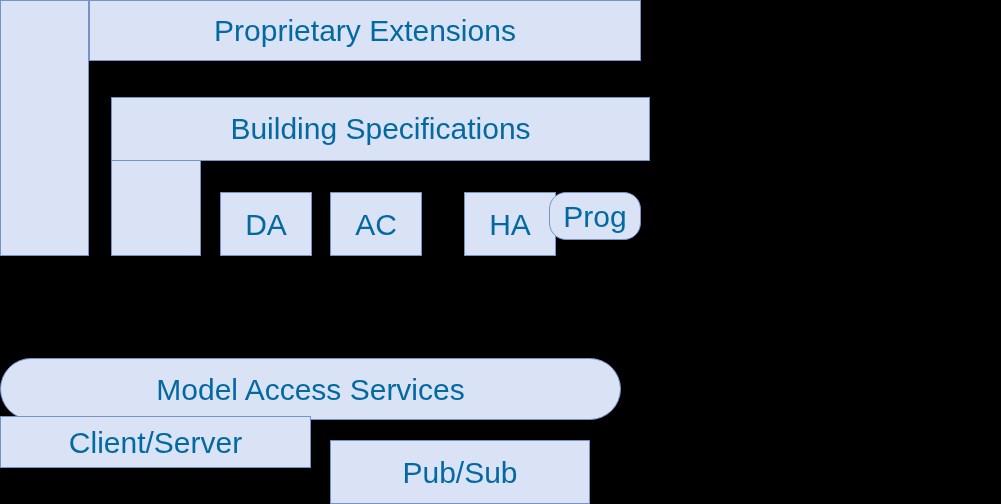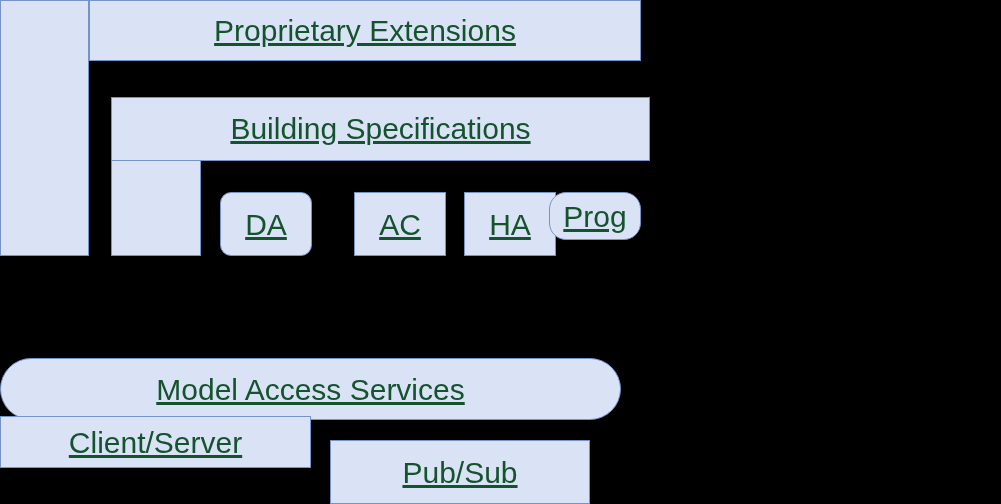--- a/index.html
+++ b/index.html
@@ -16,29 +16,28 @@
     width: 1001px;
     height: 504px;
     background: #000000;
     overflow: hidden;
   }
   .box {
     position: absolute;
     box-sizing: border-box;
     background: #dae3f5;
     border: 1px solid #7593c8;
-    color: #14532d;
+    color: #0369a1;
     display: flex;
     align-items: center;
     justify-content: center;
     text-align: center;
     line-height: 1.1;
     white-space: nowrap;
     overflow: visible;
-    text-decoration: underline;
   }
   
   .container {
     align-items: flex-start;
     justify-content: center;
   }
   .container > .label {
     width: 100%;
     text-align: center;
   }
@@ -59,25 +58,25 @@
   </div>
 
   <div class="box container" style="left:111px; top:97px; width:539px; height:64px;">
     <span class="label t30" style="line-height:62px;">Building Specifications</span>
   </div>
 
   <div class="box blank" style="left:111px; top:160px; width:90px; height:96px;">
     <span class="label t30"></span>
   </div>
 
-  <div class="box" style="left:220px; top:192px; width:92px; height:64px;border-radius:11px;">
+  <div class="box" style="left:220px; top:192px; width:92px; height:64px;">
     <span class="t30">DA</span>
   </div>
 
-  <div class="box" style="left:330px; top:192px; width:92px; height:64px;margin-left:24px;">
+  <div class="box" style="left:330px; top:192px; width:92px; height:64px;">
     <span class="t30">AC</span>
   </div>
 
   <div class="box" style="left:464px; top:192px; width:92px; height:64px;">
     <span class="t30">HA</span>
   </div>
 
   <div class="box" style="left:549px; top:192px; width:92px; height:48px;border-radius:17px;">
     <span class="t30">Prog</span>
   </div>

